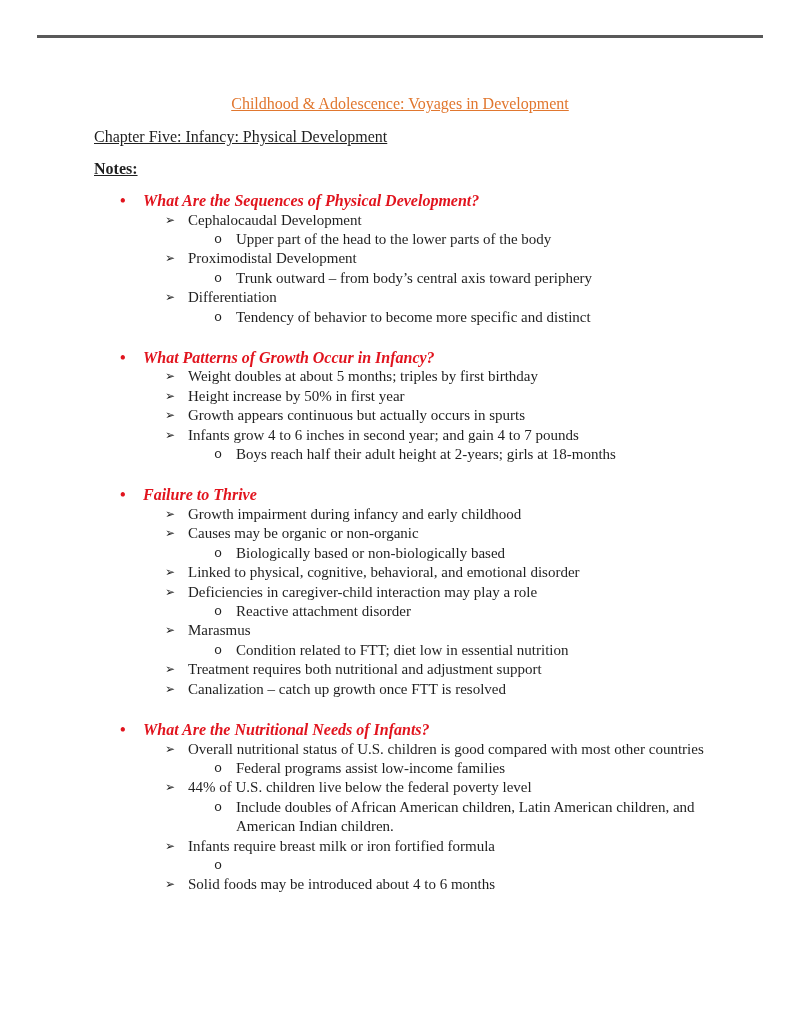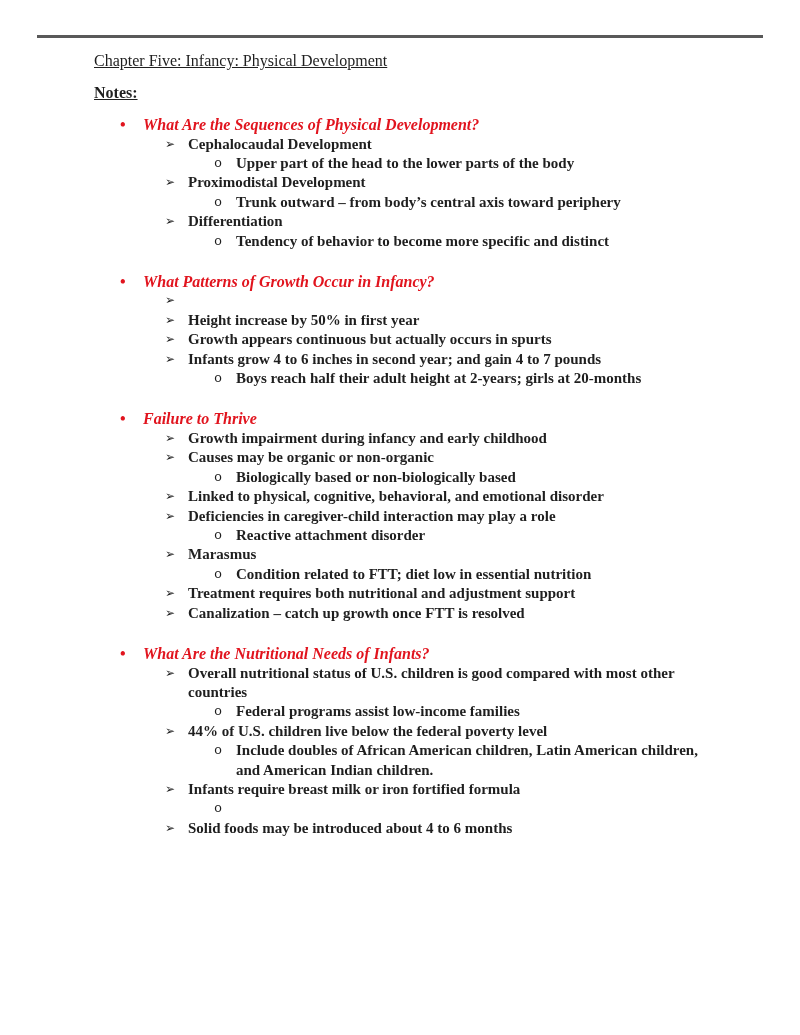--- a/index.html
+++ b/index.html
@@ -76,28 +76,31 @@
   .item.l1 .marker {
     width: 23px;
     font-family: "DejaVu Sans", sans-serif;
     font-size: 12px;
   }
   .item.l2 .marker {
     width: 22px;
     font-family: "Liberation Mono", "DejaVu Sans Mono", monospace;
     font-size: 13.5px;
   }
-  .item-text { flex: 1; font-weight: bold; }
+  .item-text { flex: 1; }
 </style>
 </head>
 <body>
 
 <div class="page">
   <div class="top-rule"></div>
 
+  <div class="doc-title">
+    <span class="title-link">Childhood &amp; Adolescence: Voyages in Development</span>
+  </div>
 
   <div class="chapter-heading">Chapter Five: Infancy: Physical Development</div>
 
   <div class="notes-label">Notes:</div>
 
   <div id="notes-body">
       <div class="section">
         <div class="section-heading">
           <span class="marker">•</span>
           <span class="heading-text">What Are the Sequences of Physical Development?</span>
@@ -127,36 +130,37 @@
           <span class="item-text">Tendency of behavior to become more specific and distinct</span>
         </div>
       </div>
       <div class="section">
         <div class="section-heading">
           <span class="marker">•</span>
           <span class="heading-text">What Patterns of Growth Occur in Infancy?</span>
         </div>
         <div class="item l1">
           <span class="marker">➢</span>
+          <span class="item-text">Weight doubles at about 5 months; triples by first birthday</span>
         </div>
         <div class="item l1">
           <span class="marker">➢</span>
           <span class="item-text">Height increase by 50% in first year</span>
         </div>
         <div class="item l1">
           <span class="marker">➢</span>
           <span class="item-text">Growth appears continuous but actually occurs in spurts</span>
         </div>
         <div class="item l1">
           <span class="marker">➢</span>
           <span class="item-text">Infants grow 4 to 6 inches in second year; and gain 4 to 7 pounds</span>
         </div>
         <div class="item l2">
           <span class="marker">o</span>
-          <span class="item-text">Boys reach half their adult height at 2-years; girls at 20-months</span>
+          <span class="item-text">Boys reach half their adult height at 2-years; girls at 18-months</span>
         </div>
       </div>
       <div class="section">
         <div class="section-heading">
           <span class="marker">•</span>
           <span class="heading-text">Failure to Thrive</span>
         </div>
         <div class="item l1">
           <span class="marker">➢</span>
           <span class="item-text">Growth impairment during infancy and early childhood</span>

